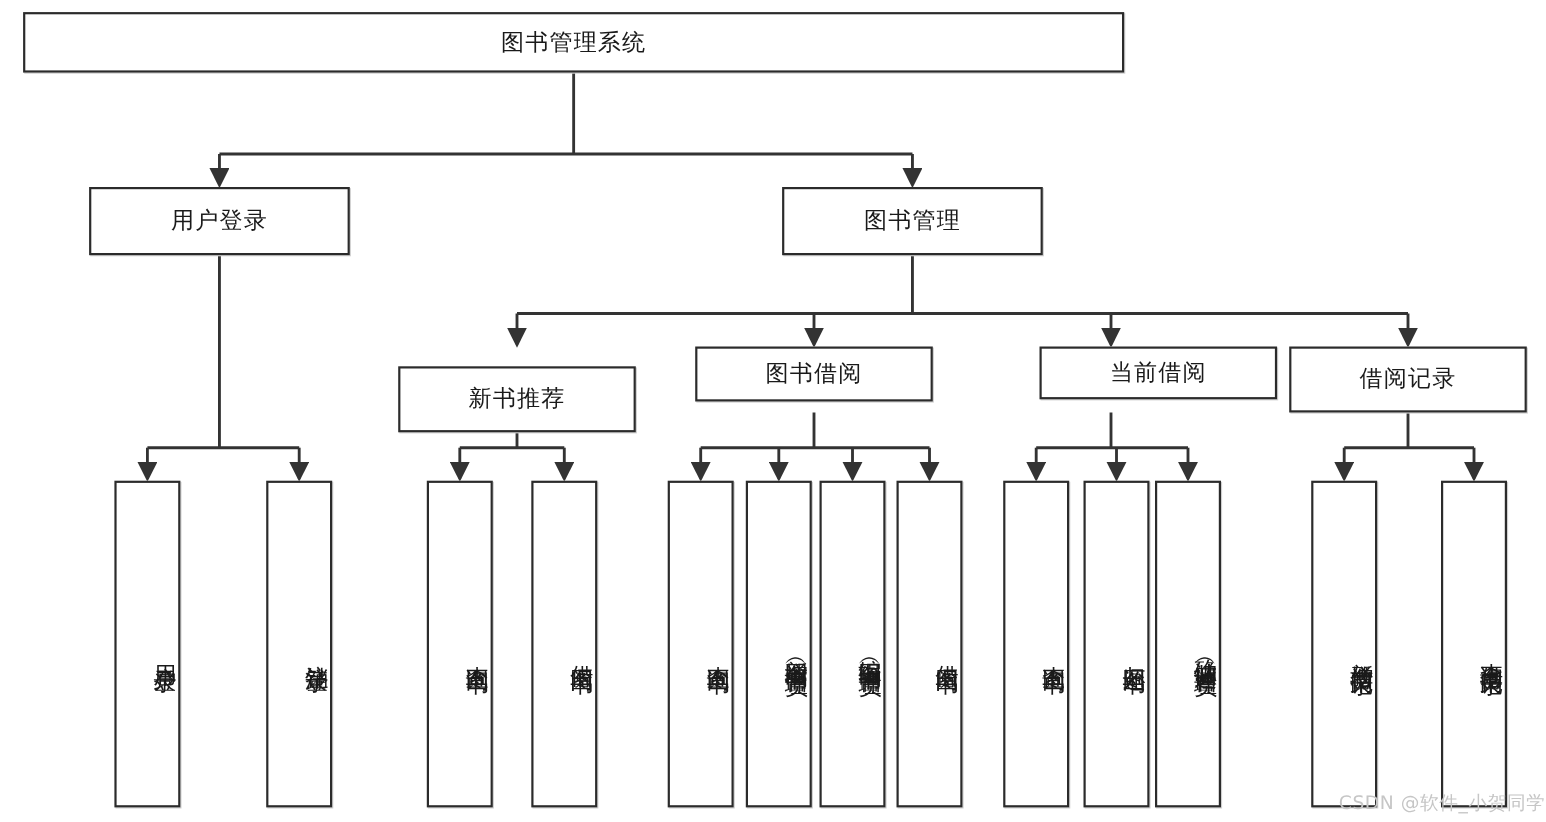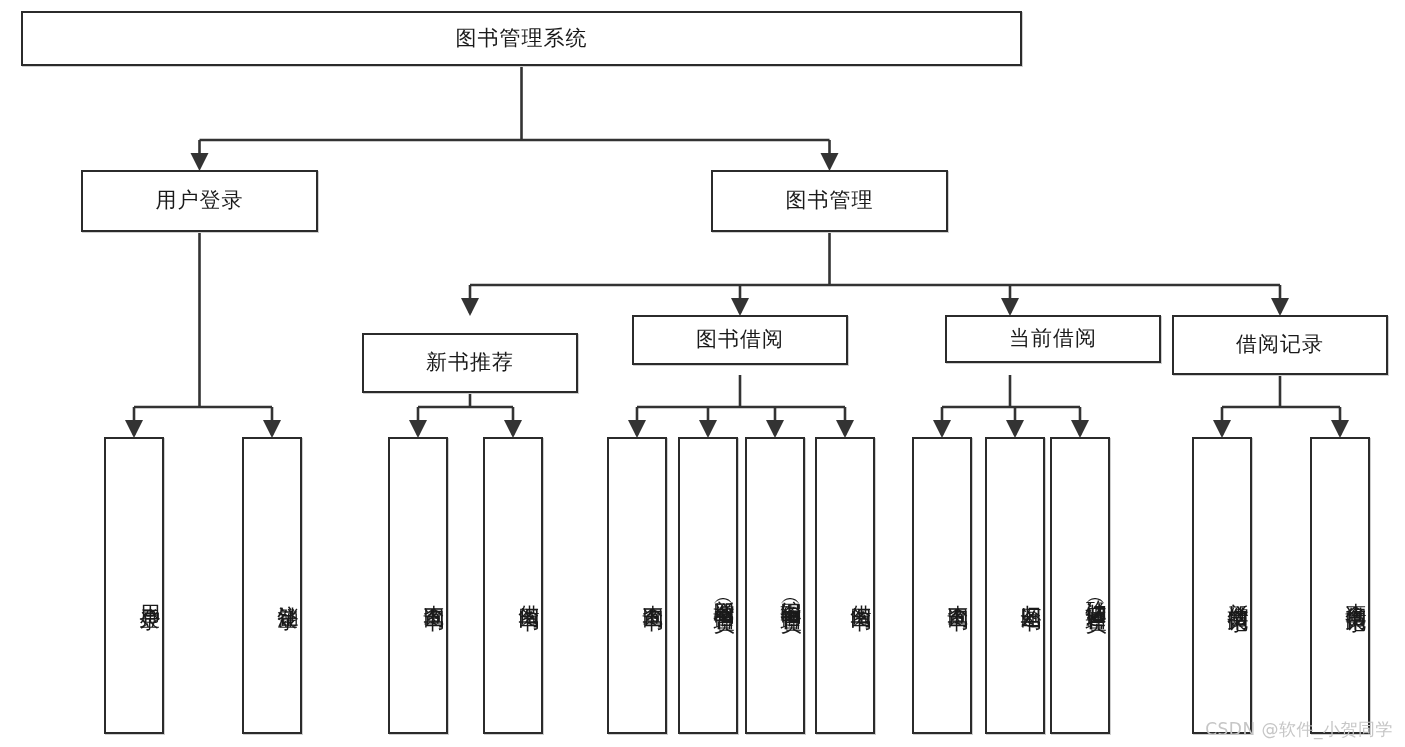--- a/index.html
+++ b/index.html
@@ -49,21 +49,21 @@
     line-height: 1.15;
     padding-top: 12px;
     align-items: flex-start;
     justify-content: center;
   }
   .node.vert > span {
     display: block;
   }
   #watermark {
     position: absolute;
-    right: 12px;
+    right: 0;
     bottom: 6px;
     font-size: 17px;
     color: #c6c6c6;
     letter-spacing: 0.5px;
     white-space: nowrap;
     pointer-events: none;
   }
 </style>
 </head>
 <body>

